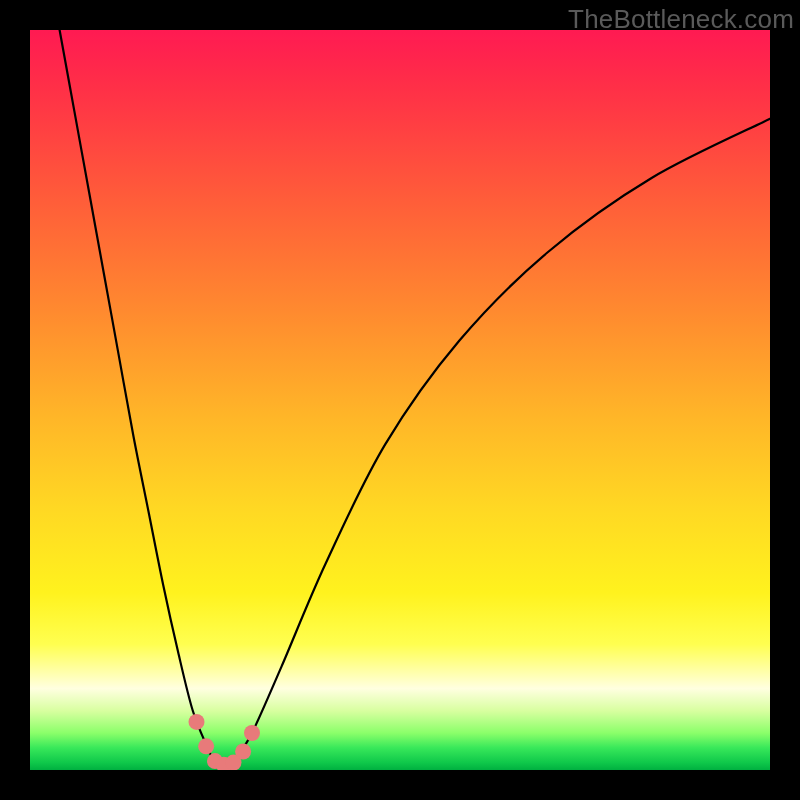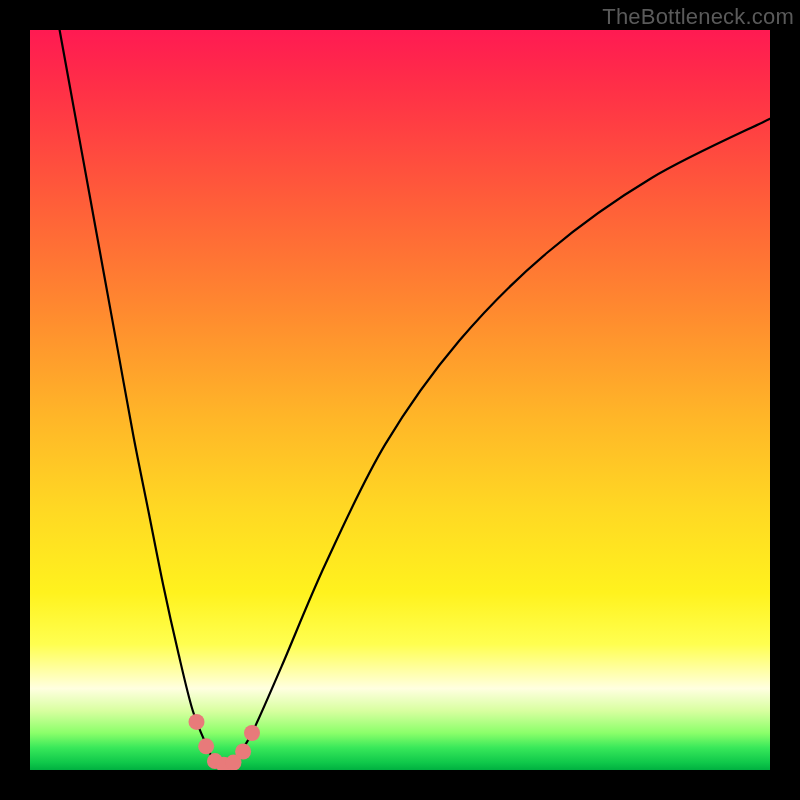--- a/index.html
+++ b/index.html
@@ -41,21 +41,21 @@
       #38e85a 97%,
       #0fc84a 99%,
       #00b040 100%
     );
   }
   .watermark {
     position: absolute;
     top: 4px;
     right: 6px;
     color: #5a5a5a;
-    font-size: 22px;
+    font-size: 26px;
     font-weight: 400;
     letter-spacing: 0.2px;
     z-index: 5;
   }
   svg.curve {
     position: absolute;
     left: 0;
     top: 0;
     width: 100%;
     height: 100%;

